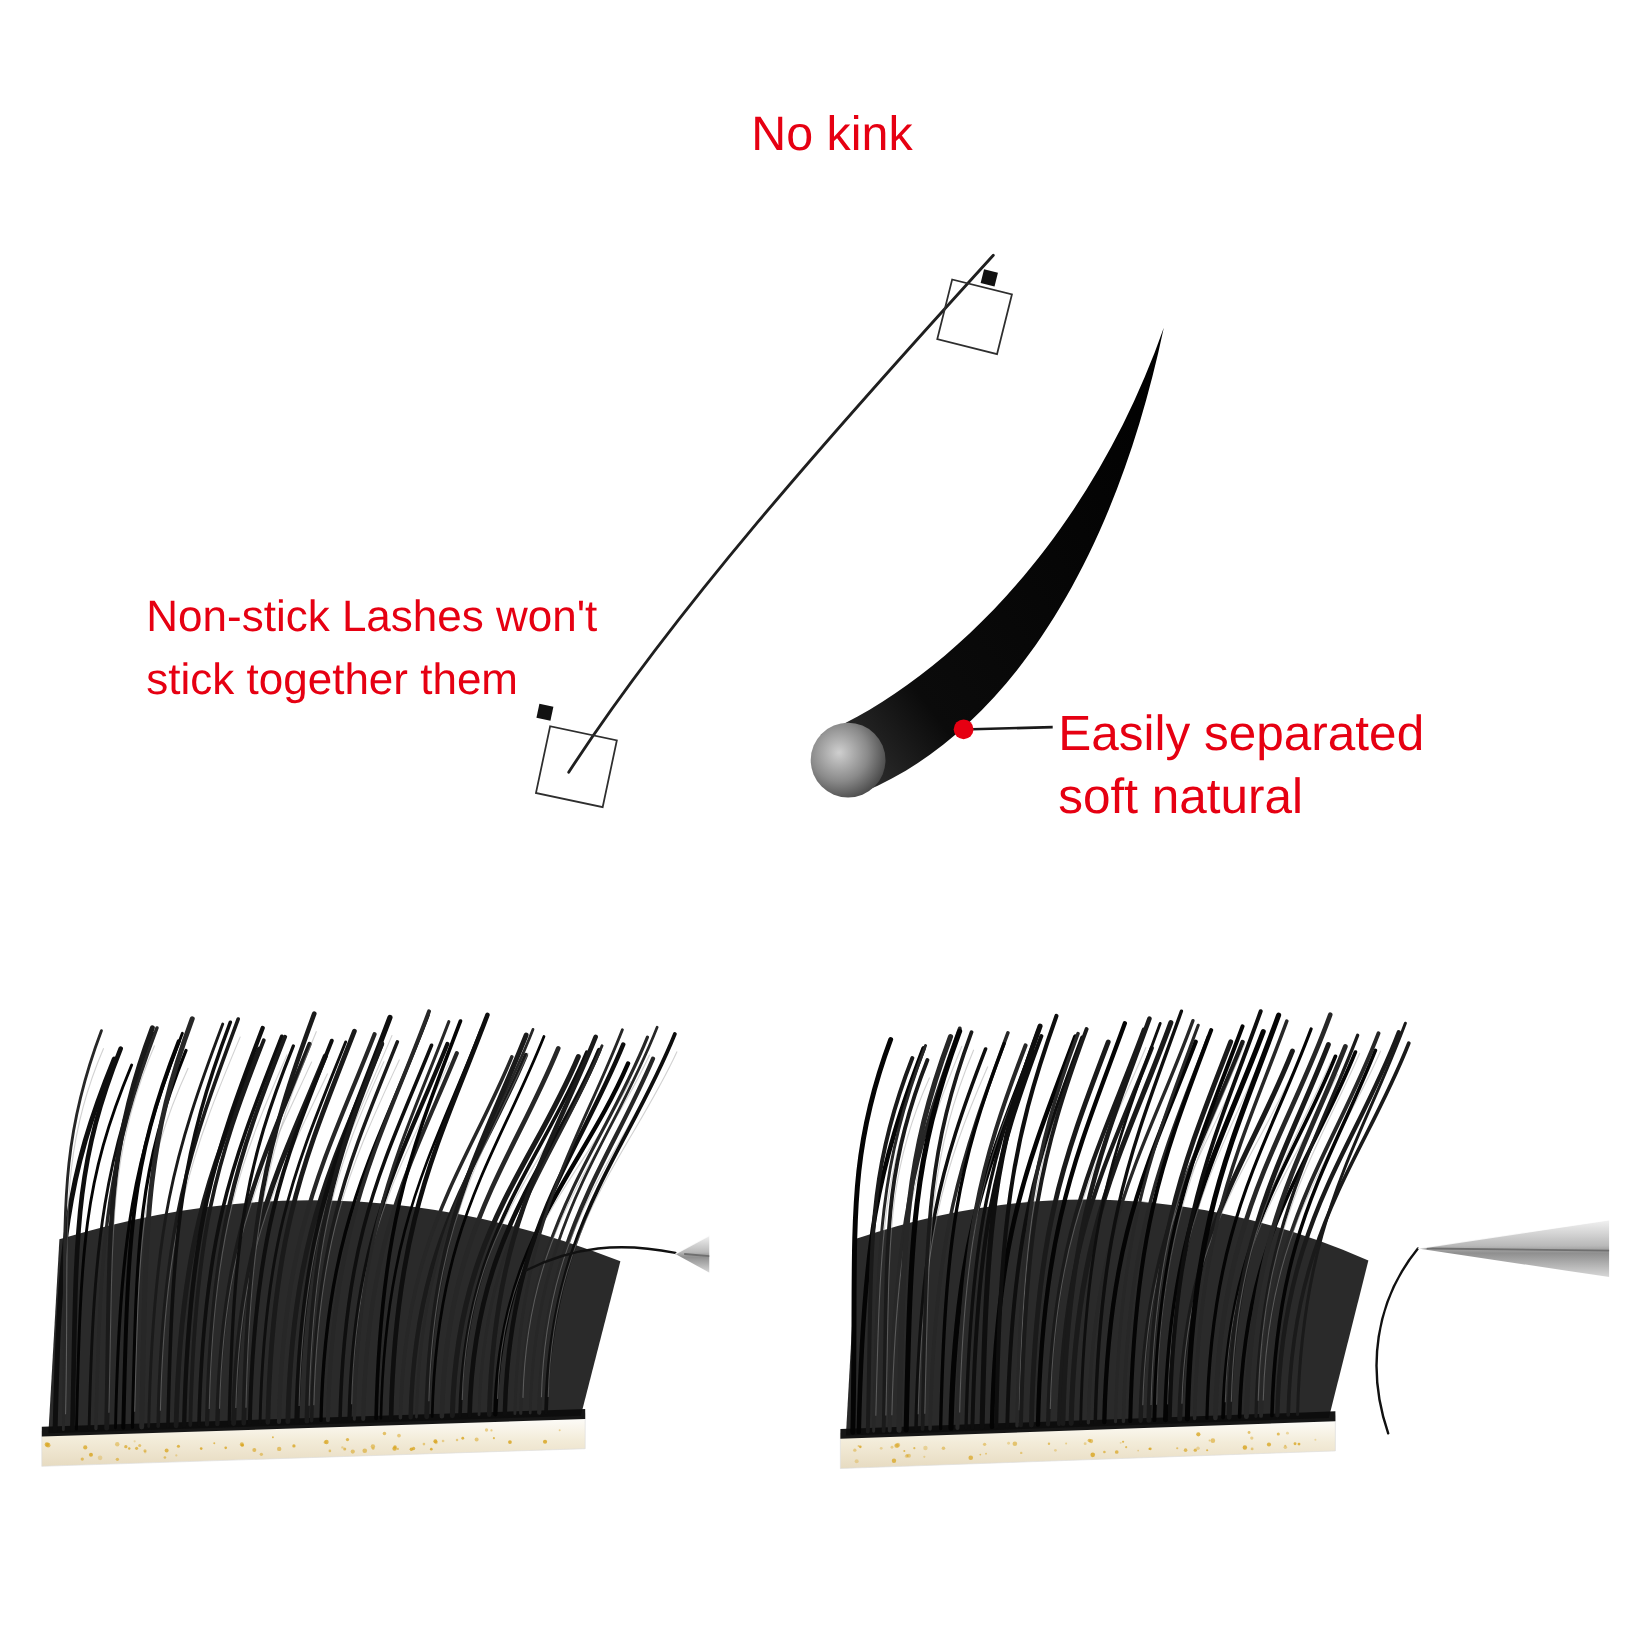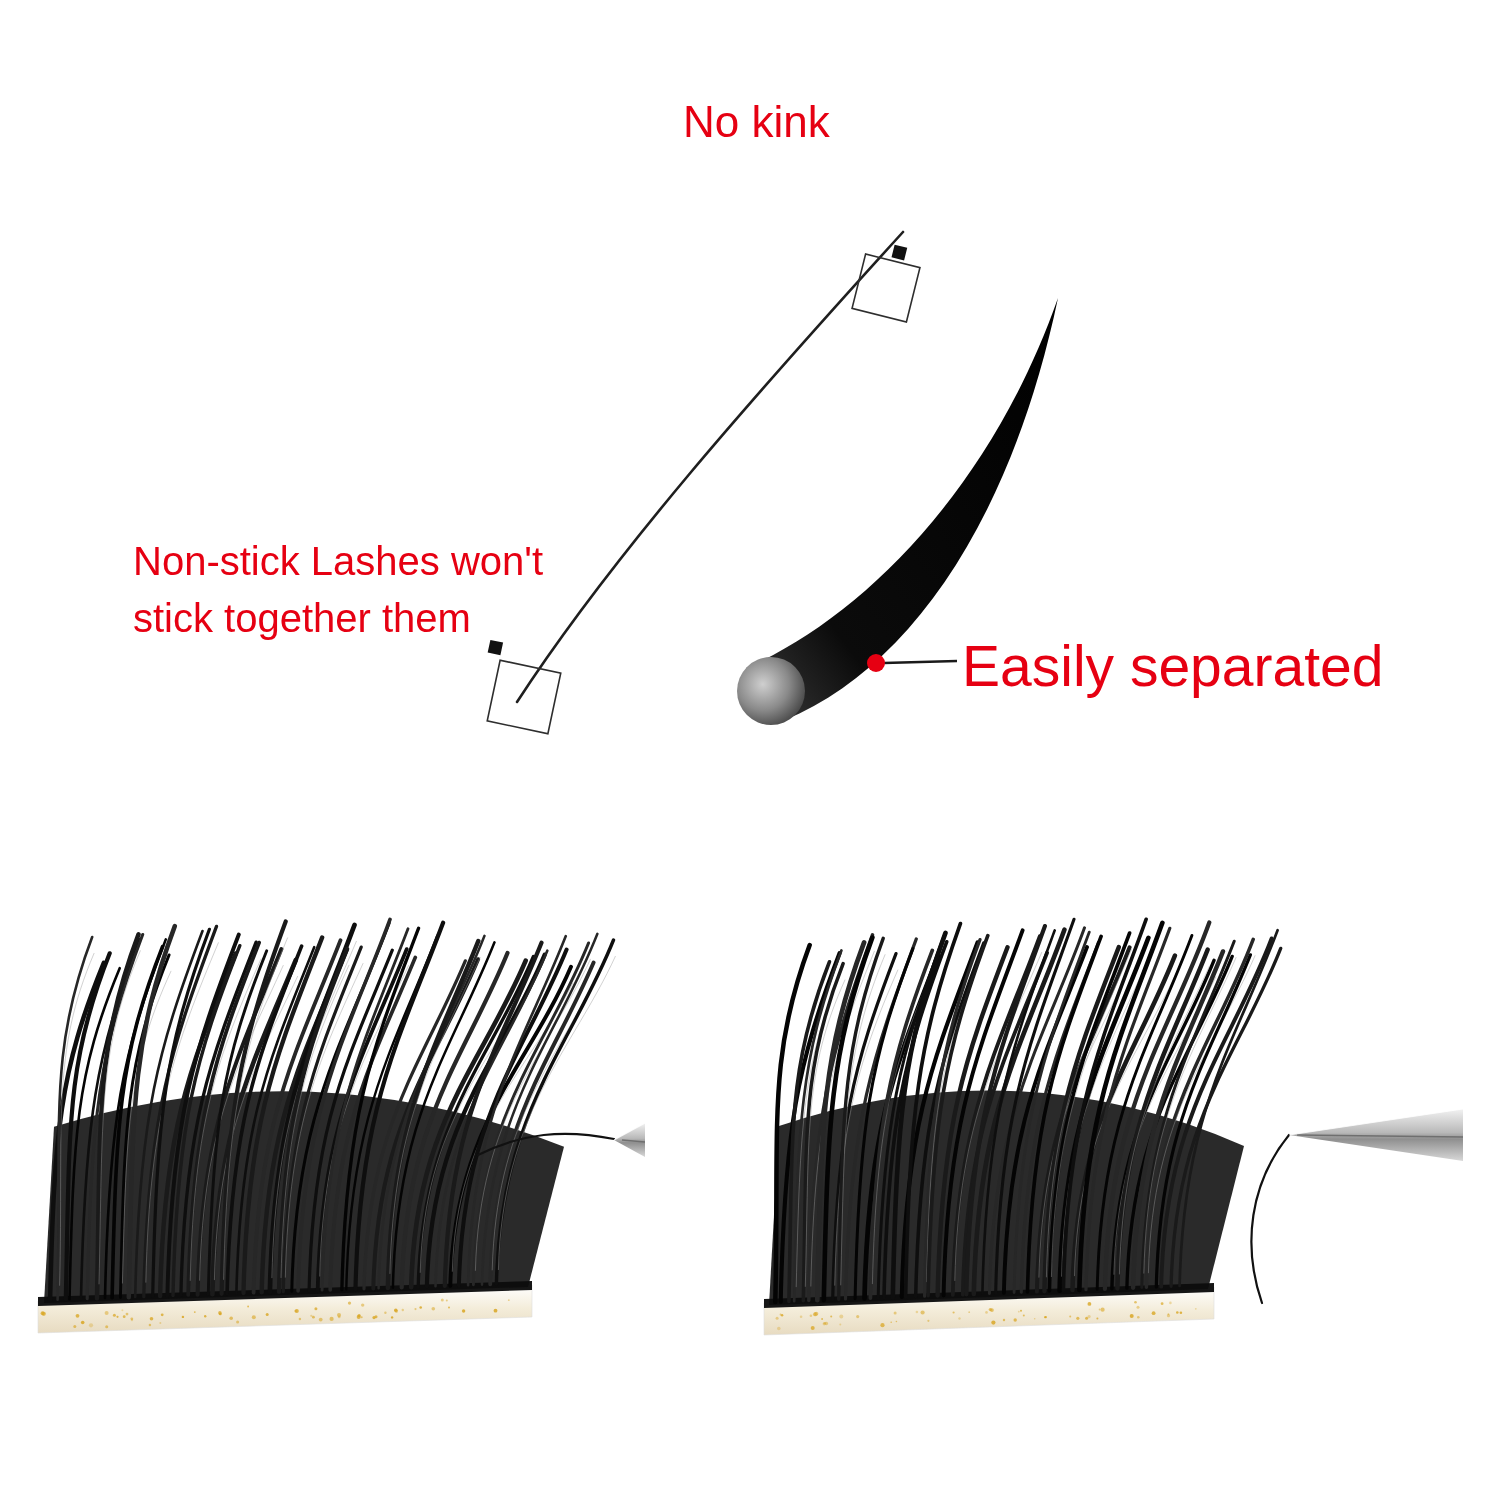--- a/index.html
+++ b/index.html
@@ -5,21 +5,21 @@
   html,body{margin:0;padding:0;background:#fff;}
   .canvas{
     position:relative;width:1500px;height:1500px;overflow:hidden;
     background:var(--page-background,#ffffff);
     font-family:"Liberation Sans",sans-serif;
   }
   .abs{position:absolute;left:0;top:0;}
   .note{position:absolute;color:var(--annotation-red,#e60012);white-space:nowrap;}
   #headline{left:683px;top:76px;font-size:44px;line-height:55px;font-weight:400;margin-top:18px;}
   #left-note{left:133px;top:533px;font-size:40px;line-height:57px;}
-  #right-note{left:962px;top:638px;font-size:57px;line-height:57px;}
+  #right-note{left:962px;top:638px;font-size:45px;line-height:57px;}
   .photo{position:absolute;}
   #photo-left{left:30px;top:893px;}
   #photo-right{left:758px;top:893px;}
   .red-dot{fill:var(--annotation-red,#e60012);}
   svg{display:block;}
 </style>
 </head>
 <body>
 
 <div class="canvas">
@@ -57,20 +57,21 @@
     <div>No kink</div>
   </div>
 
   <div id="left-note" class="note">
     <div>Non-stick Lashes won't</div>
     <div>stick together them</div>
   </div>
 
   <div id="right-note" class="note">
     <div>Easily separated</div>
+    <div>soft natural</div>
   </div>
 
   <svg id="photo-left" class="photo" width="615" height="455" viewBox="0 0 615 455">
     <defs>
       <linearGradient id="stripL" x1="0" y1="0" x2="0" y2="1">
         <stop offset="0" stop-color="#ffffff"></stop>
         <stop offset="0.5" stop-color="#f3ecd9"></stop>
         <stop offset="1" stop-color="#e7dbc1"></stop>
       </linearGradient>
       <linearGradient id="twzL" x1="0" y1="0" x2="0" y2="1">

